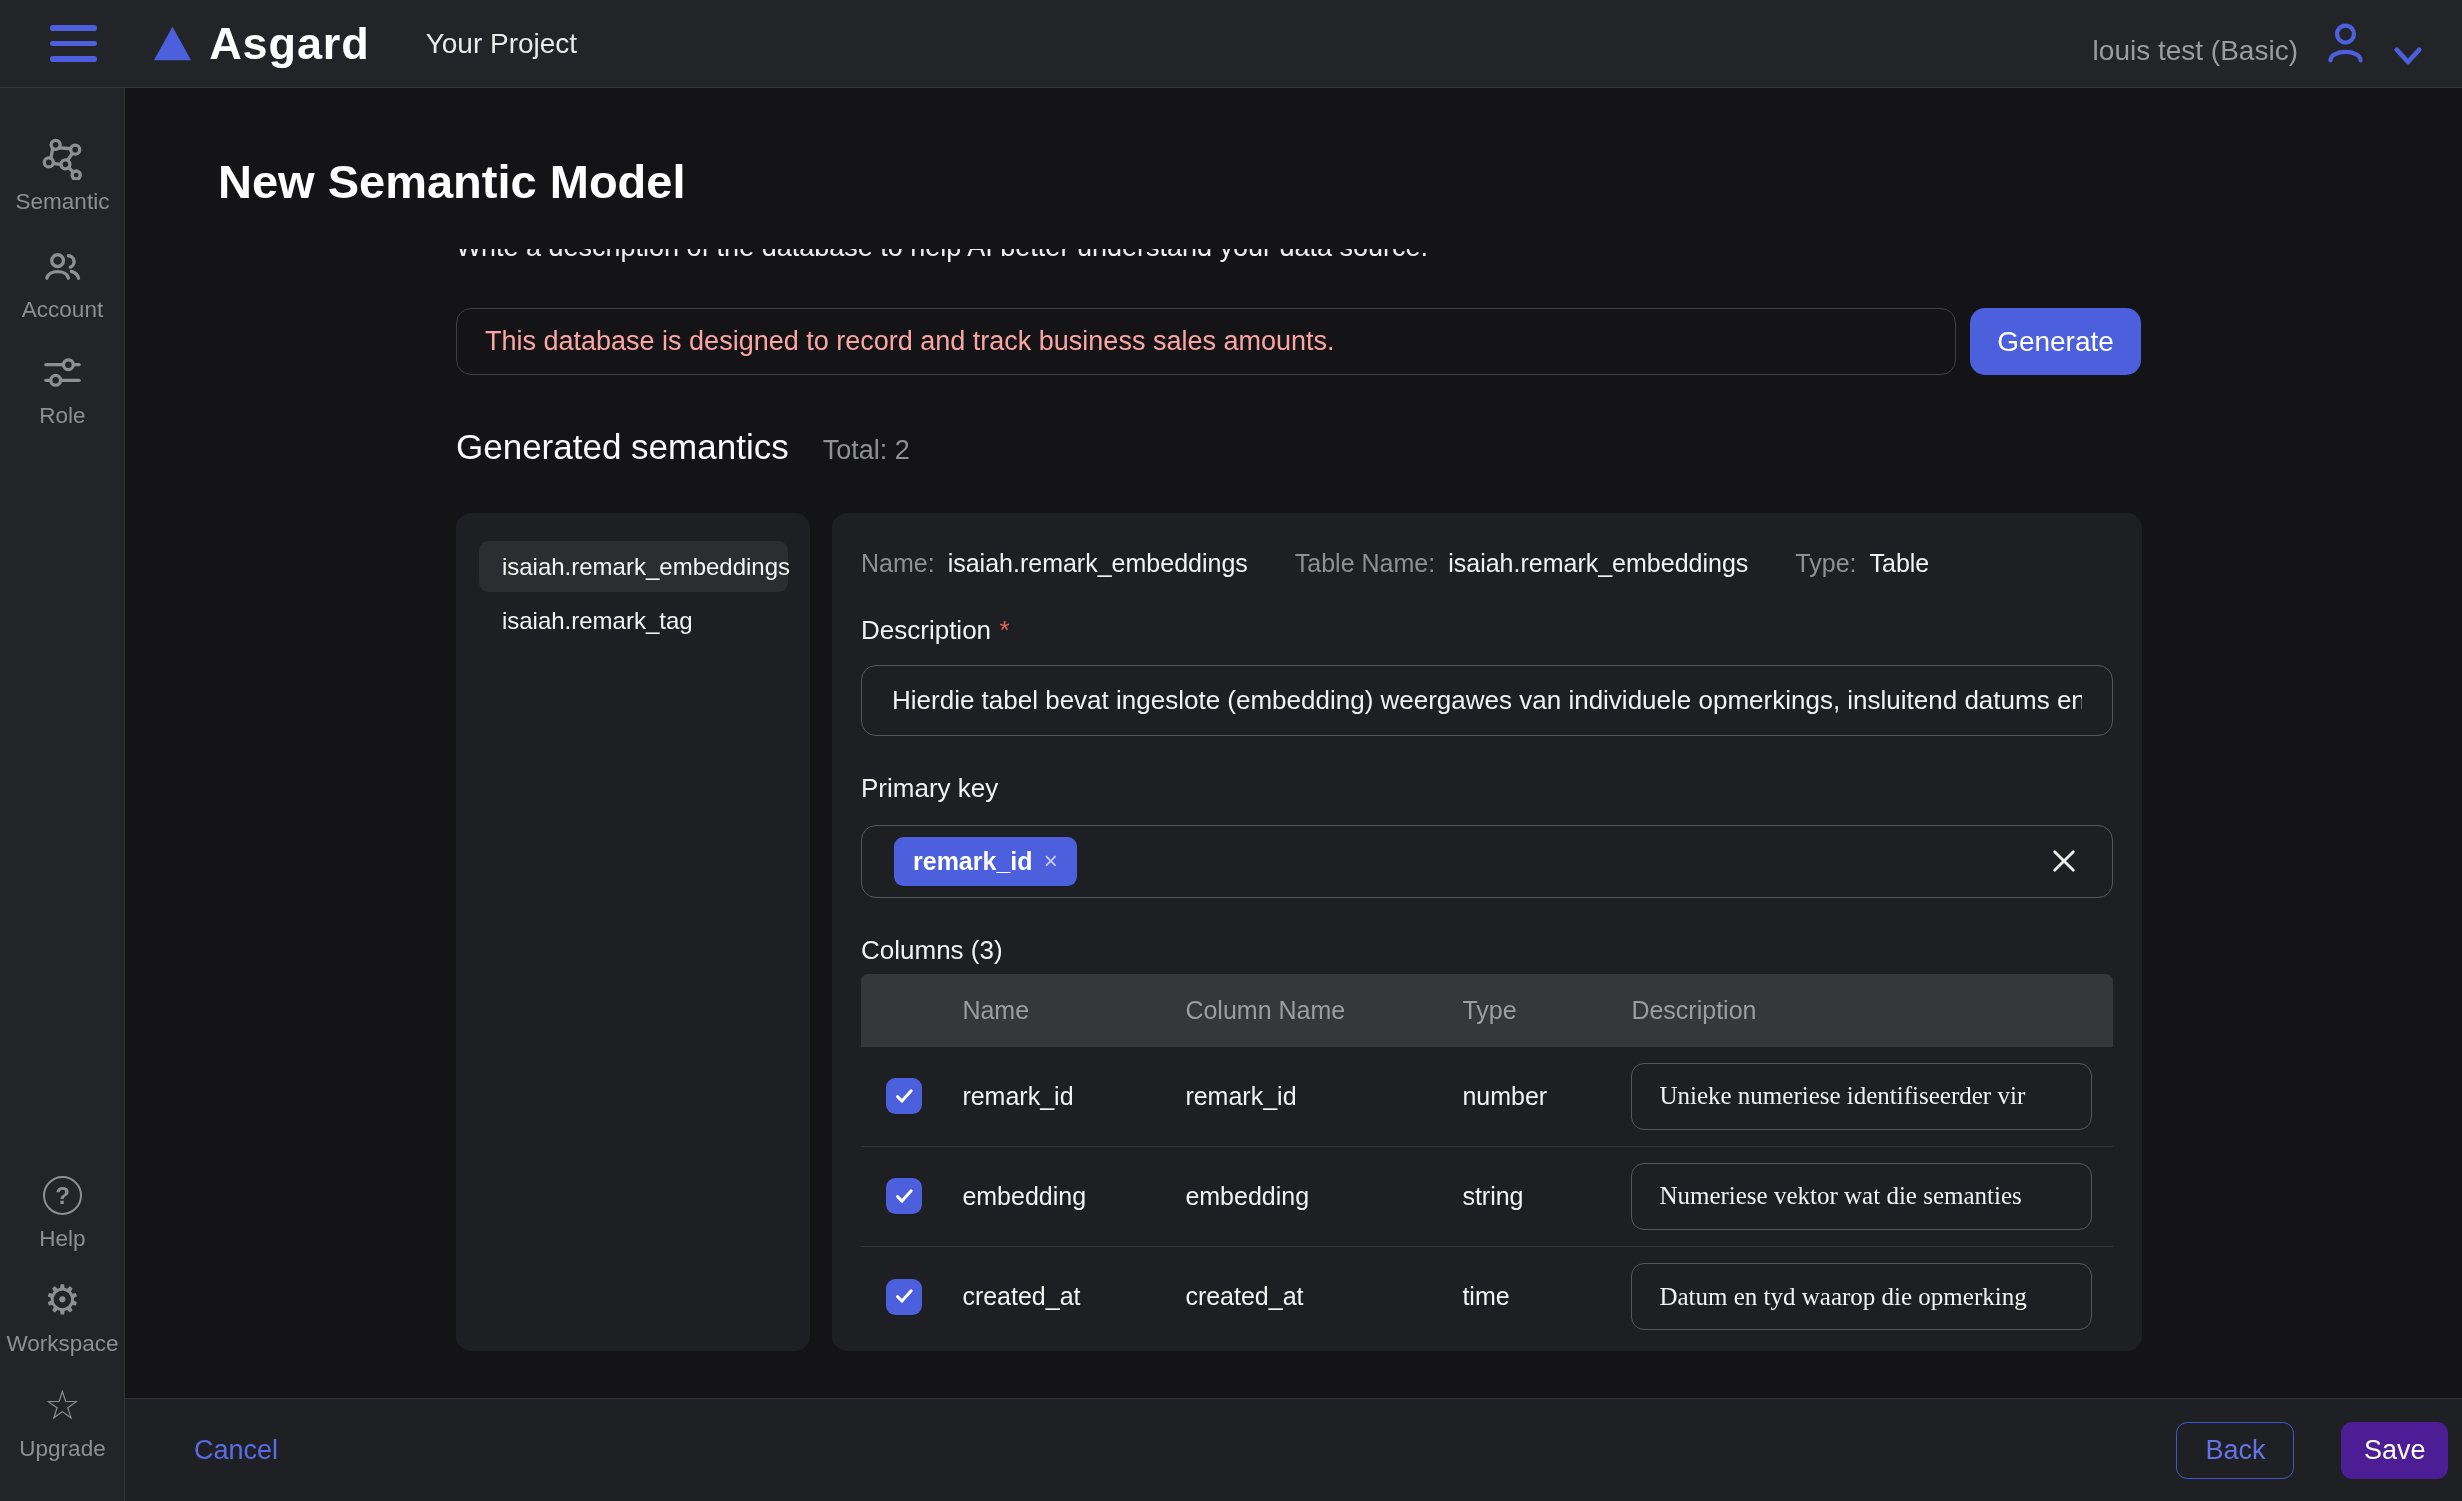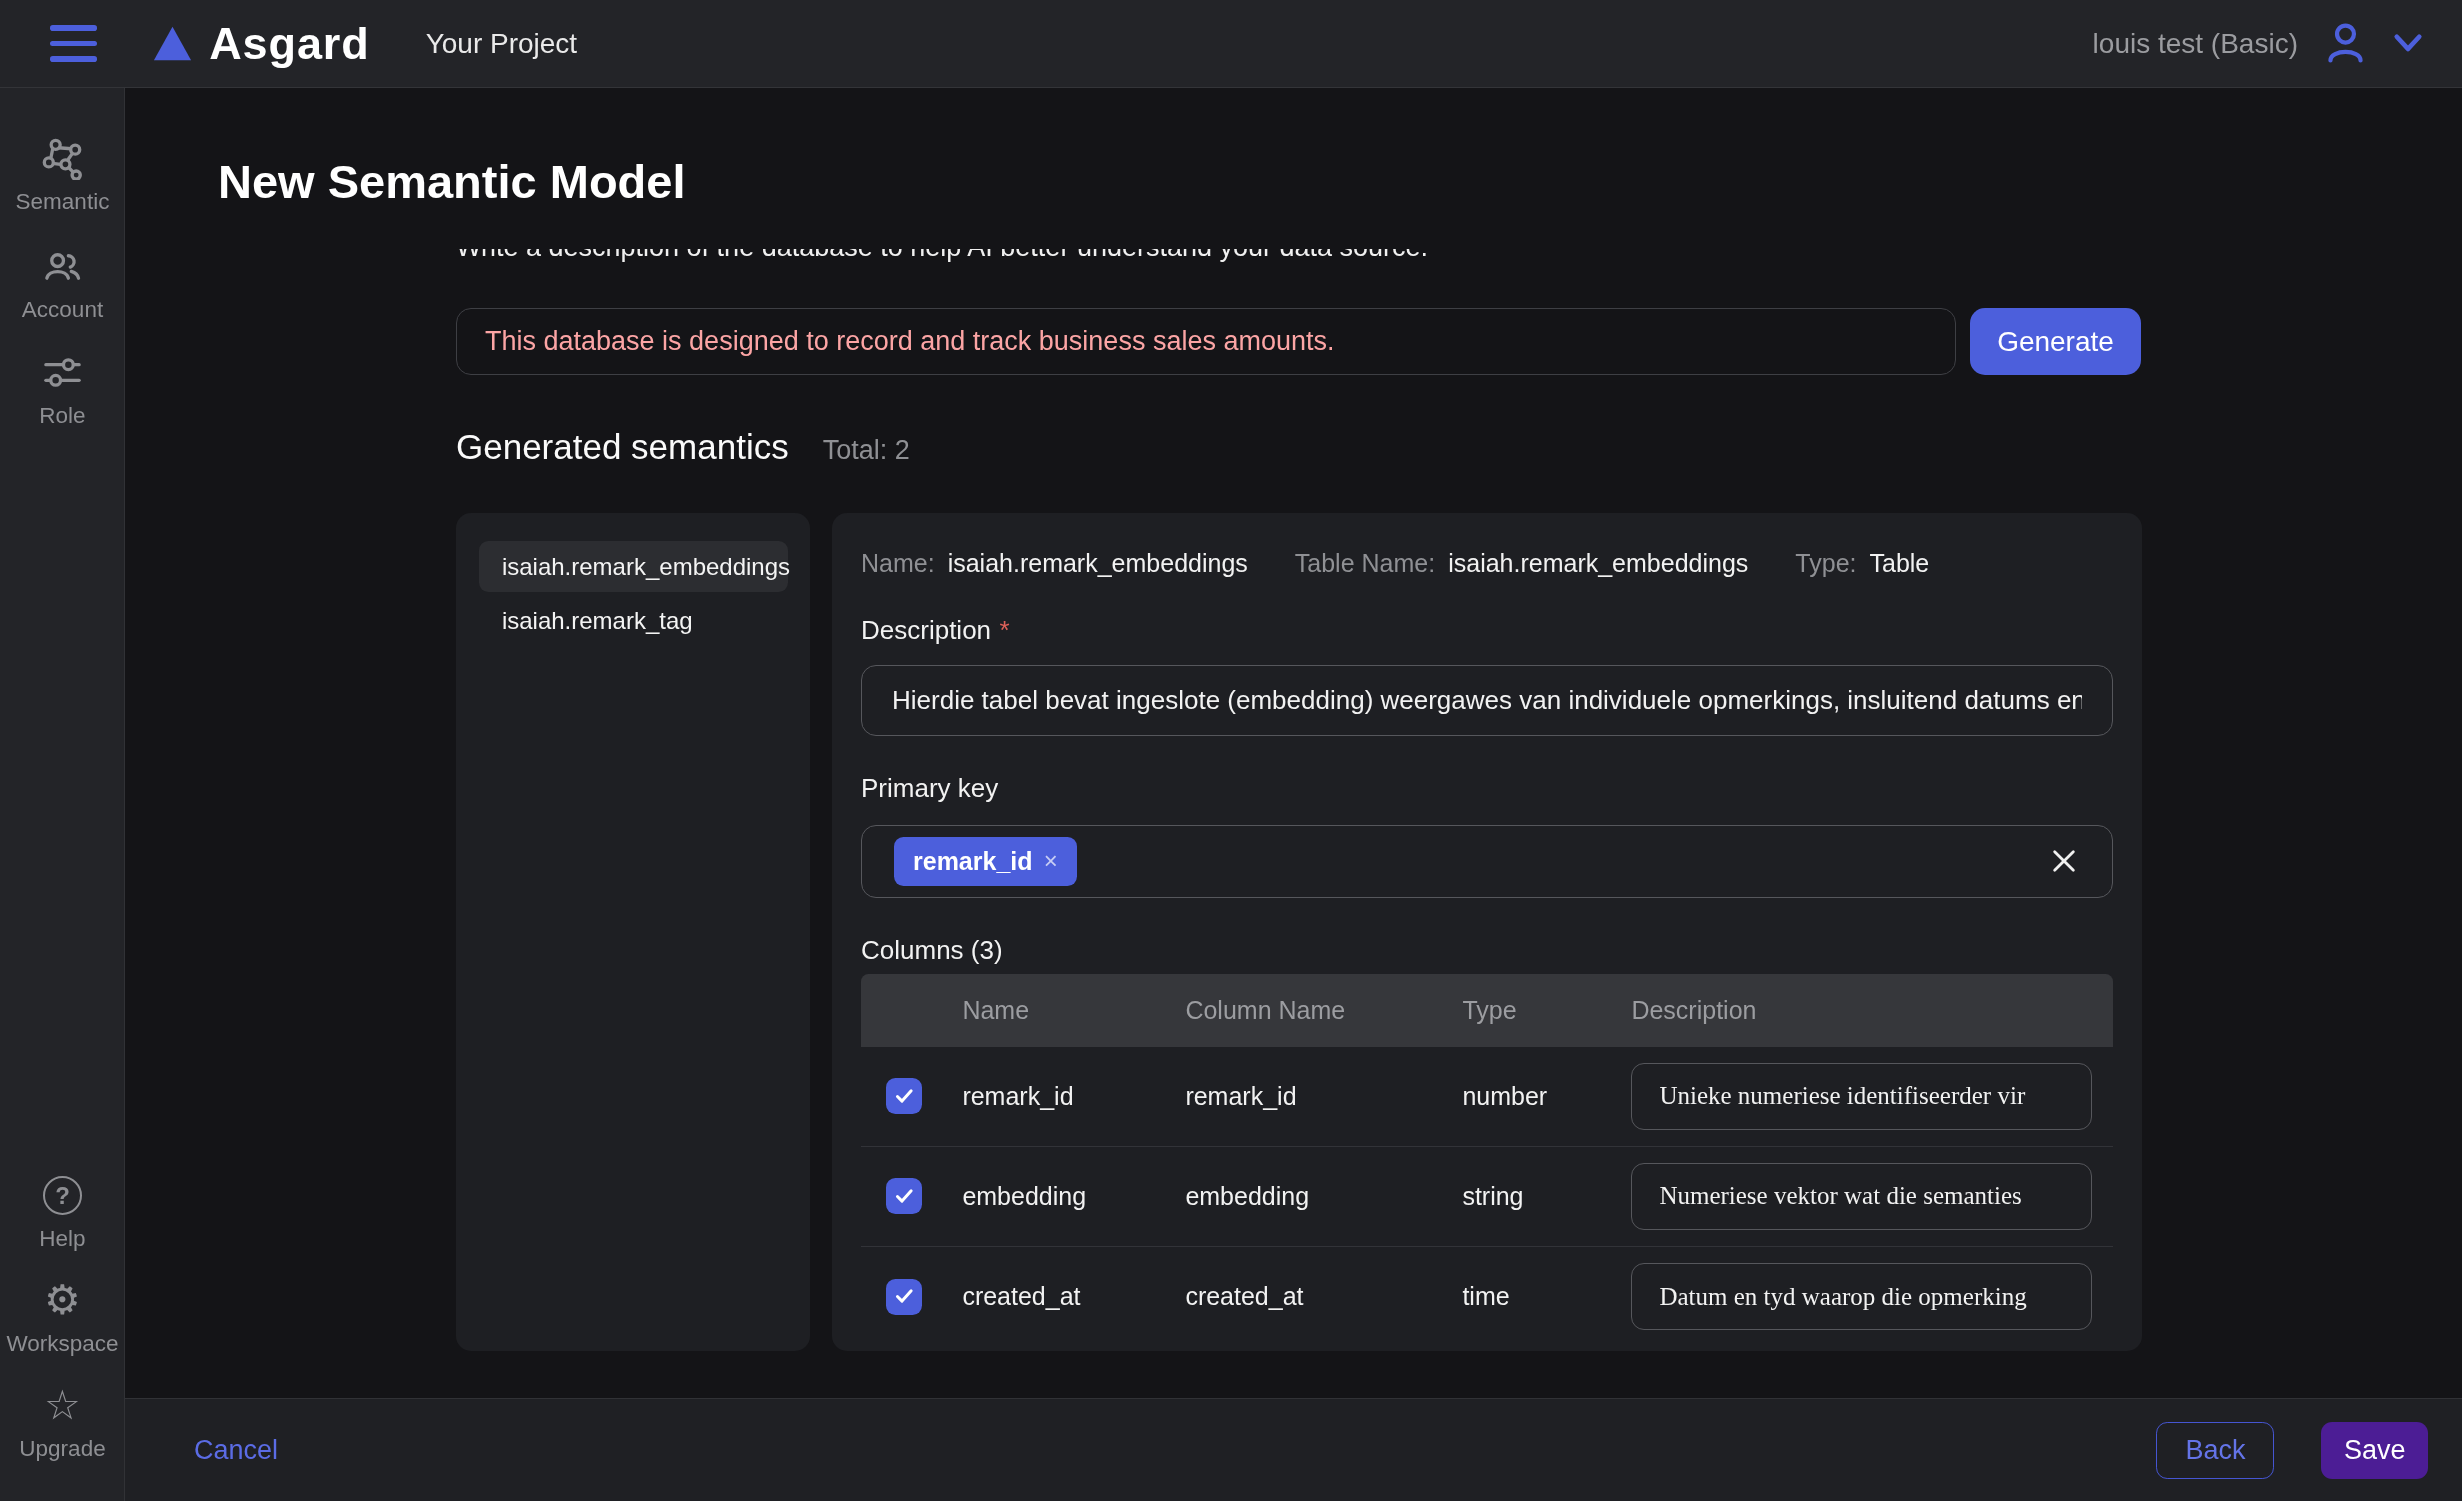--- a/index.html
+++ b/index.html
@@ -11,21 +11,21 @@
   .topbar { position:absolute; left:0; top:0; width:2462px; height:88px; background:#232428;
             border-bottom:1.9px solid #333438; display:flex; align-items:center; padding:0 39px; }
   .hamburger { width:47px; height:37px; display:flex; flex-direction:column; justify-content:space-between; cursor:pointer; margin-left:11.2px; }
   .hamburger span { display:block; height:5.6px; border-radius:2.8px; background:#4c5fdc; }
   .logo { display:flex; align-items:center; gap:15px; margin-left:54px; cursor:pointer; }
   .logo-text { font-size:45px; font-weight:bold; color:#ffffff; letter-spacing:0.9px; }
   .breadcrumb { display:flex; align-items:center; gap:24px; margin-left:56px; font-size:28px;flex-direction:column; }
   .crumb { color:#eaeaea; cursor:pointer; }
   .crumb.current { color:#8d8e92; }
   .crumb-sep { color:#6f7074; }
-  .topbar-right { margin-left:auto; display:flex; align-items:center; gap:24px; }
+  .topbar-right { margin-left:auto; display:flex; align-items:flex-end; gap:24px; }
   .user-label { font-size:28px; color:#9b9ca0; }
 
   
   .sidebar { position:absolute; left:0; top:88px; width:125px; height:1414px; background:#232428;
              border-right:1.9px solid #313236; }
   .side-item { position:absolute; left:0; width:125px; display:flex; flex-direction:column; align-items:center; gap:9.4px; cursor:pointer; }
   .side-item .lbl { font-size:22.5px; color:#8e8f93; white-space:nowrap; }
   .side-icon { width:43px; height:43px; display:flex; align-items:center; justify-content:center; color:#8e8f93; }
   .glyph-icon { font-family:"DejaVu Sans", sans-serif; font-size:41px; line-height:43px; color:#8e8f93; }
   .help-circle { width:39px; height:39px; border:2.8px solid #8e8f93; border-radius:50%;
@@ -86,21 +86,21 @@
   .checkbox { width:36px; height:36px; border-radius:9.4px; background:#4c5fdc; display:flex; align-items:center;
               justify-content:center; margin-left:16px; cursor:pointer; }
   .row-desc-input { width:461px; height:67px; background:transparent; border:1.9px solid #56575c; border-radius:13px;
                     color:#f2f2f2; font-size:25px; padding:0 27px; outline:none; font-family:Liberation Serif, serif; }
 
   
   .footer { position:absolute; left:0; bottom:0; width:2337px; height:104px; background:#1f2024;
             border-top:1.9px solid #313236; display:flex; align-items:center; }
   .cancel-link { margin-left:69px; font-size:27px; color:#5b6ce5; cursor:pointer; background:none; border:none;
                  font-family:"Liberation Sans", sans-serif; }
-  .footer-right { margin-left:auto; margin-right:34px; display:flex; align-items:center; gap:47px; }
+  .footer-right { margin-left:auto; margin-right:14px; display:flex; align-items:center; gap:47px; }
   .back-btn { height:57px; padding:0 28px; border-radius:11.2px; background:transparent; border:1.9px solid #4555d2;
               color:#6474e8; font-size:27px; cursor:pointer; font-family:"Liberation Sans", sans-serif; }
   .save-btn { height:57px; padding:0 22.5px; border-radius:11.2px; background:#4c1d95; border:none; color:#ffffff;
               font-size:27px; cursor:pointer; font-family:"Liberation Sans", sans-serif; }
 
   svg { display:block; }
 </style>
 </head>
 <body>
 

